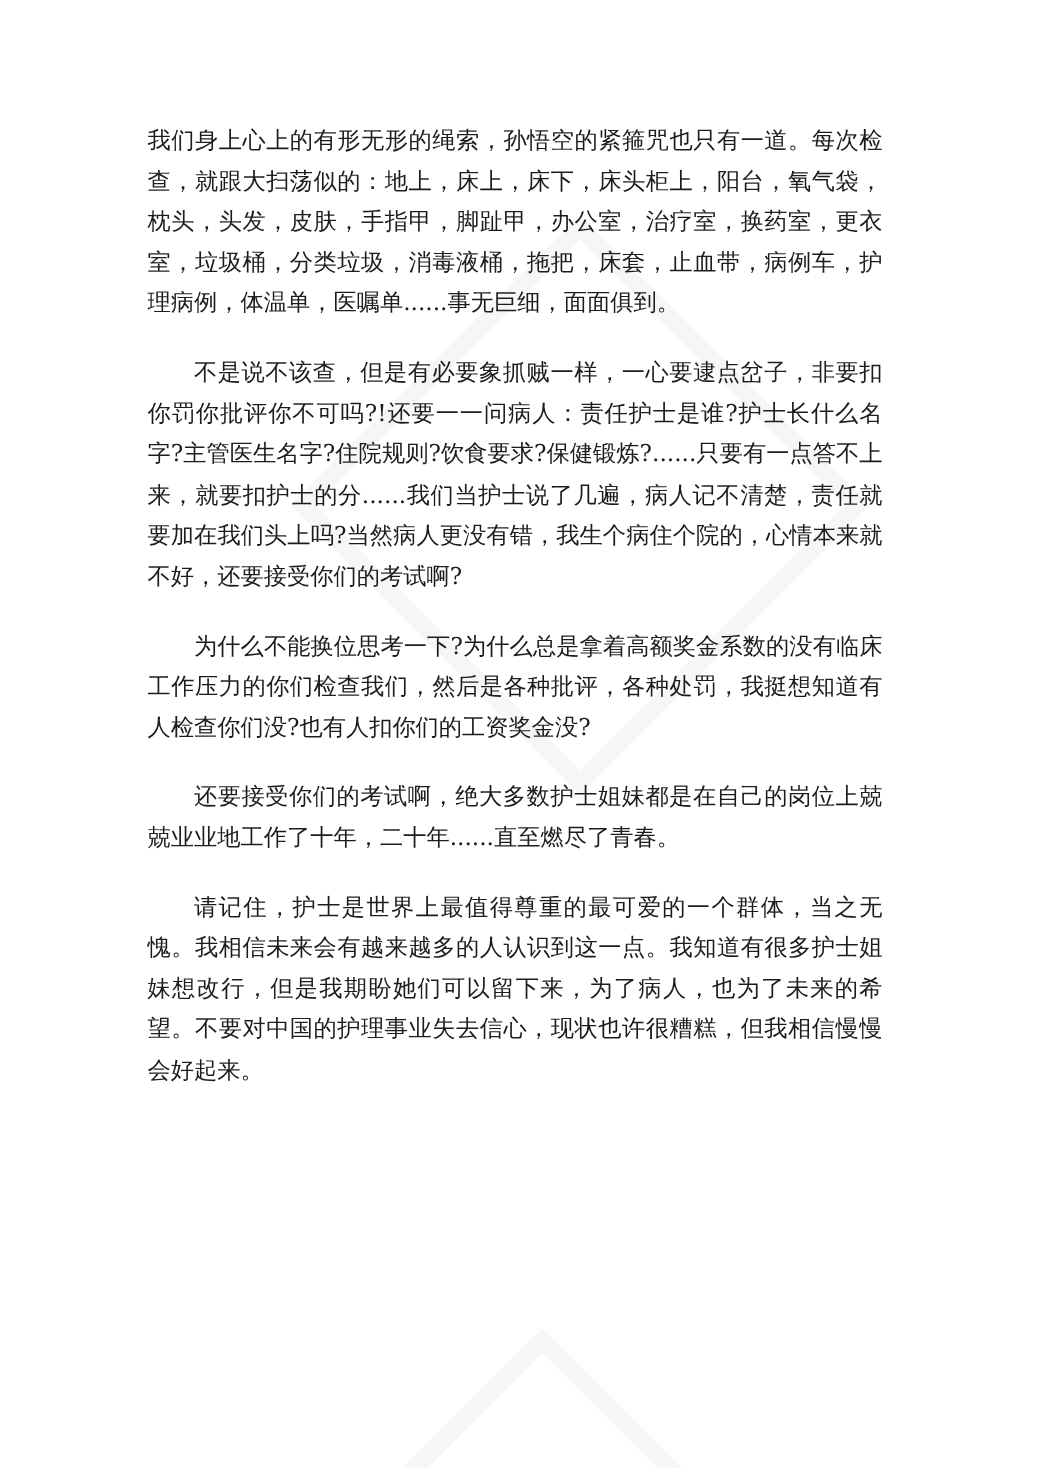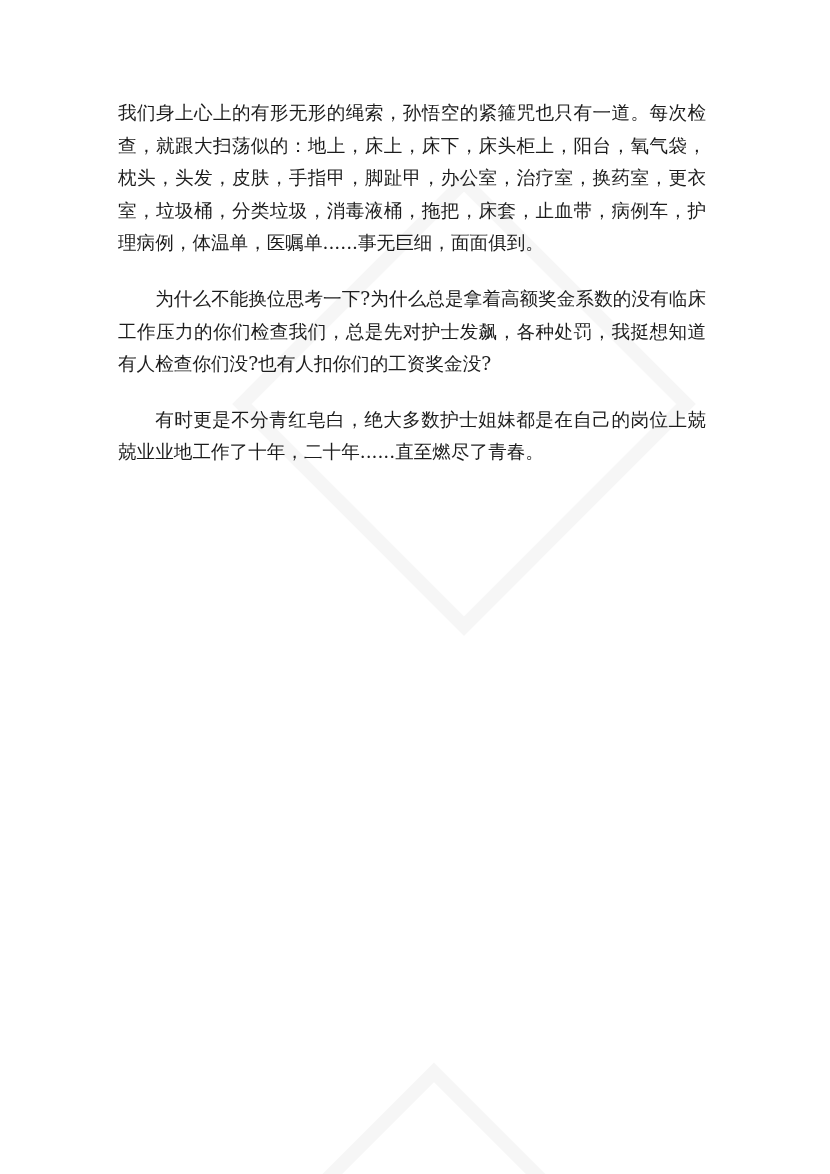--- a/index.html
+++ b/index.html
@@ -21,15 +21,17 @@
   .wm-bottom { left: 300px; top: 1118px; width: 240px; height: 240px; transform: rotate(45deg); }
 </style>
 </head>
 <body>
 
 <div class="watermark wm-top"></div>
 <div class="watermark wm-bottom"></div>
 
 <div class="page">
   <p class="para">我们身上心上的有形无形的绳索，孙悟空的紧箍咒也只有一道。每次检查，就跟大扫荡似的：地上，床上，床下，床头柜上，阳台，氧气袋，枕头，头发，皮肤，手指甲，脚趾甲，办公室，治疗室，换药室，更衣室，垃圾桶，分类垃圾，消毒液桶，拖把，床套，止血带，病例车，护理病例，体温单，医嘱单......事无巨细，面面俱到。</p>
-  <p class="para indent">为什么不能换位思考一下?为什么总是拿着高额奖金系数的没有临床工作压力的你们检查我们，总是先对护士发飙，各种处罚，我挺想知道有人检查你们没?也有人扣你们的工资奖金没?</p>
-  <p class="para indent">有时更是不分青红皂白，绝大多数护士姐妹都是在自己的岗位上兢兢业业地工作了十年，二十年......直至燃尽了青春。</p>
+  <p class="para indent">不是说不该查，但是有必要象抓贼一样，一心要逮点岔子，非要扣你罚你批评你不可吗?!还要一一问病人：责任护士是谁?护士长什么名字?主管医生名字?住院规则?饮食要求?保健锻炼?......只要有一点答不上来，就要扣护士的分......我们当护士说了几遍，病人记不清楚，责任就要加在我们头上吗?当然病人更没有错，我生个病住个院的，心情本来就不好，还要接受你们的考试啊?</p>
+  <p class="para indent">为什么不能换位思考一下?为什么总是拿着高额奖金系数的没有临床工作压力的你们检查我们，然后是各种批评，各种处罚，我挺想知道有人检查你们没?也有人扣你们的工资奖金没?</p>
+  <p class="para indent">还要接受你们的考试啊，绝大多数护士姐妹都是在自己的岗位上兢兢业业地工作了十年，二十年......直至燃尽了青春。</p>
+  <p class="para indent">请记住，护士是世界上最值得尊重的最可爱的一个群体，当之无愧。我相信未来会有越来越多的人认识到这一点。我知道有很多护士姐妹想改行，但是我期盼她们可以留下来，为了病人，也为了未来的希望。不要对中国的护理事业失去信心，现状也许很糟糕，但我相信慢慢会好起来。</p>
 </div>
 
 </body></html>

